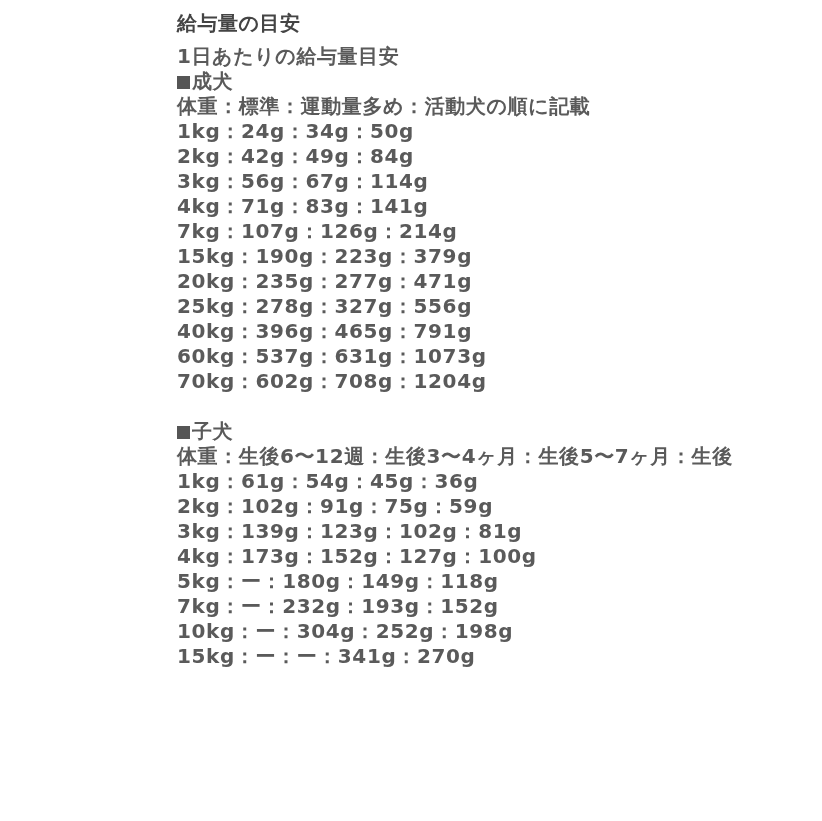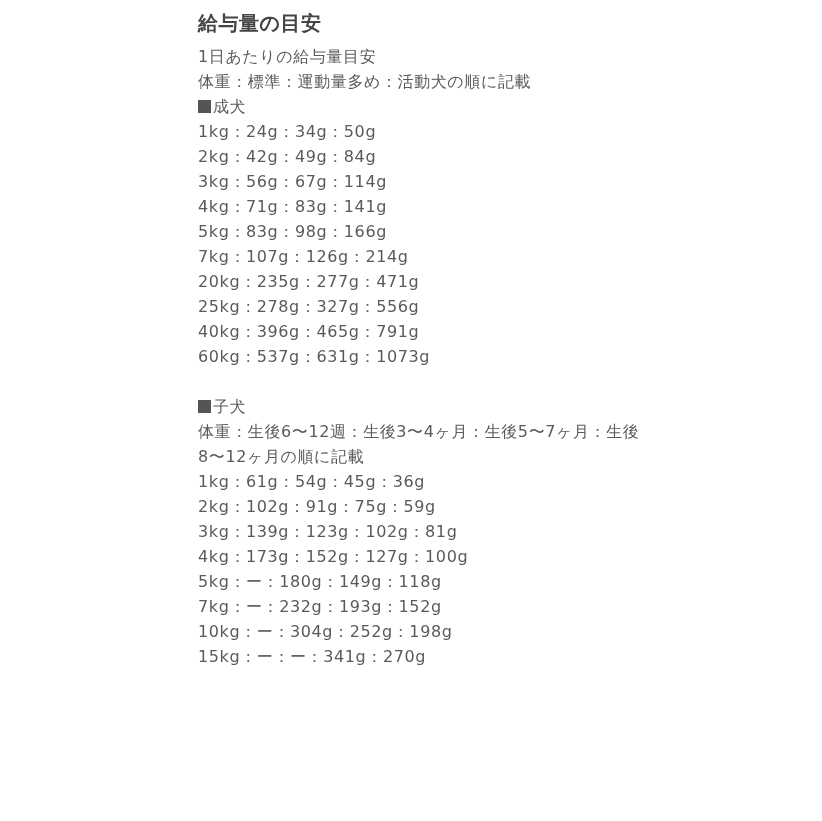--- a/index.html
+++ b/index.html
@@ -1,50 +1,50 @@
 <!DOCTYPE html>
 <html><head>
   <meta charset="utf-8">
   <style>
     html, body { margin: 0; padding: 0; background: #ffffff; }
     body { width: 822px; height: 821px; overflow: hidden; position: relative;
            font-family: "DejaVu Sans", "Liberation Sans", sans-serif; }
-    .doc { position: absolute; left: 198px; top: 8px; width: 600px; }
+    .doc { position: absolute; left: 177px; top: 8px; width: 600px; }
     .title { font-size: 20px; font-weight: bold; color: #444; height: 30px; line-height: 30px; margin-bottom: 6px; letter-spacing: 0.5px; }
-    .line { font-size: 16px; color: #5a5a5a; height: 25px; line-height: 25px; white-space: nowrap; letter-spacing: 0.6px; }
+    .line { font-size: 20px; color: #5a5a5a; height: 25px; line-height: 25px; white-space: nowrap; letter-spacing: 0.6px; font-weight: bold; }
     .gap { height: 25px; }
     .sq { display: inline-block; width: 13px; height: 13px; background: #555; margin-right: 2px; vertical-align: -1px; }
   </style>
 </head>
 <body>
 
 <div class="doc">
   <div class="title">給与量の目安</div>
   <div class="line">1日あたりの給与量目安</div>
 
+  <div class="line"><span class="sq"></span><span>成犬</span></div>
   <div class="line">体重：標準：運動量多め：活動犬の順に記載</div>
-  <div class="line"><span class="sq"></span><span>成犬</span></div>
   <div>
     <div class="line">1kg：24g：34g：50g</div>
     <div class="line">2kg：42g：49g：84g</div>
     <div class="line">3kg：56g：67g：114g</div>
     <div class="line">4kg：71g：83g：141g</div>
-    <div class="line">5kg：83g：98g：166g</div>
     <div class="line">7kg：107g：126g：214g</div>
+    <div class="line">15kg：190g：223g：379g</div>
     <div class="line">20kg：235g：277g：471g</div>
     <div class="line">25kg：278g：327g：556g</div>
     <div class="line">40kg：396g：465g：791g</div>
     <div class="line">60kg：537g：631g：1073g</div>
+    <div class="line">70kg：602g：708g：1204g</div>
   </div>
 
   <div class="gap"></div>
 
   <div class="line"><span class="sq"></span><span>子犬</span></div>
   <div class="line">体重：生後6〜12週：生後3〜4ヶ月：生後5〜7ヶ月：生後</div>
-  <div class="line">8〜12ヶ月の順に記載</div>
   <div>
     <div class="line">1kg：61g：54g：45g：36g</div>
     <div class="line">2kg：102g：91g：75g：59g</div>
     <div class="line">3kg：139g：123g：102g：81g</div>
     <div class="line">4kg：173g：152g：127g：100g</div>
     <div class="line">5kg：ー：180g：149g：118g</div>
     <div class="line">7kg：ー：232g：193g：152g</div>
     <div class="line">10kg：ー：304g：252g：198g</div>
     <div class="line">15kg：ー：ー：341g：270g</div>
   </div>

